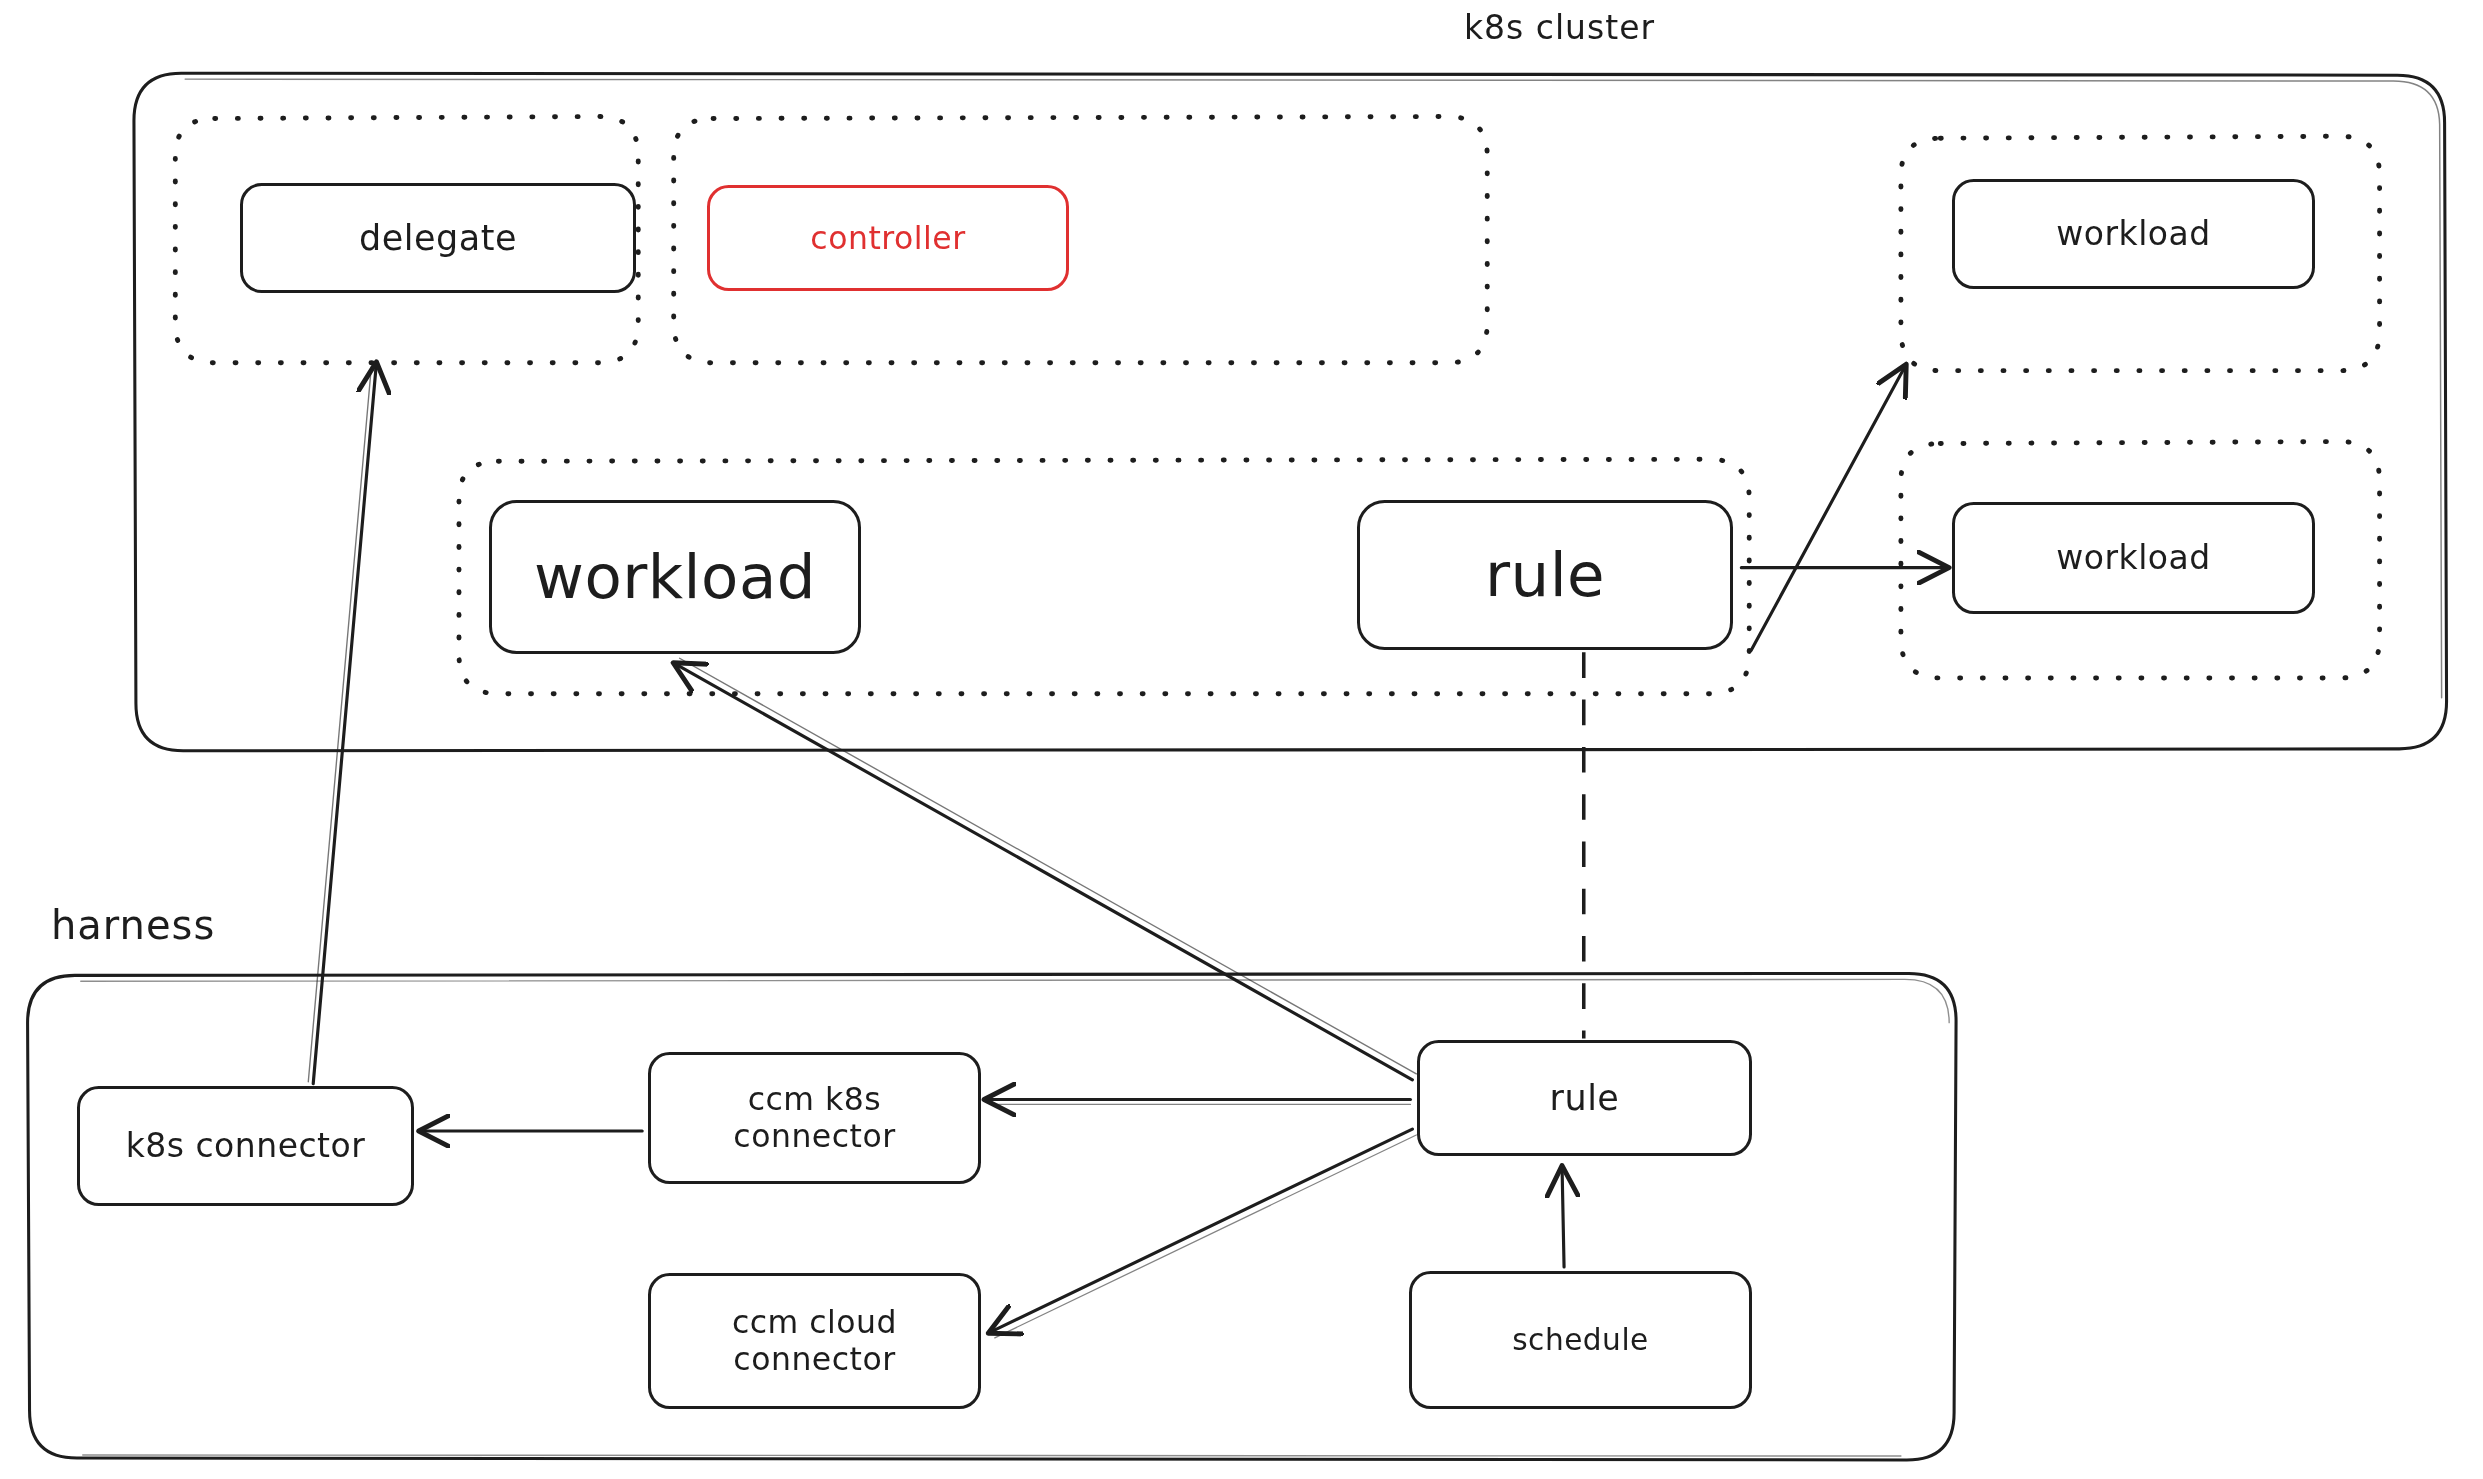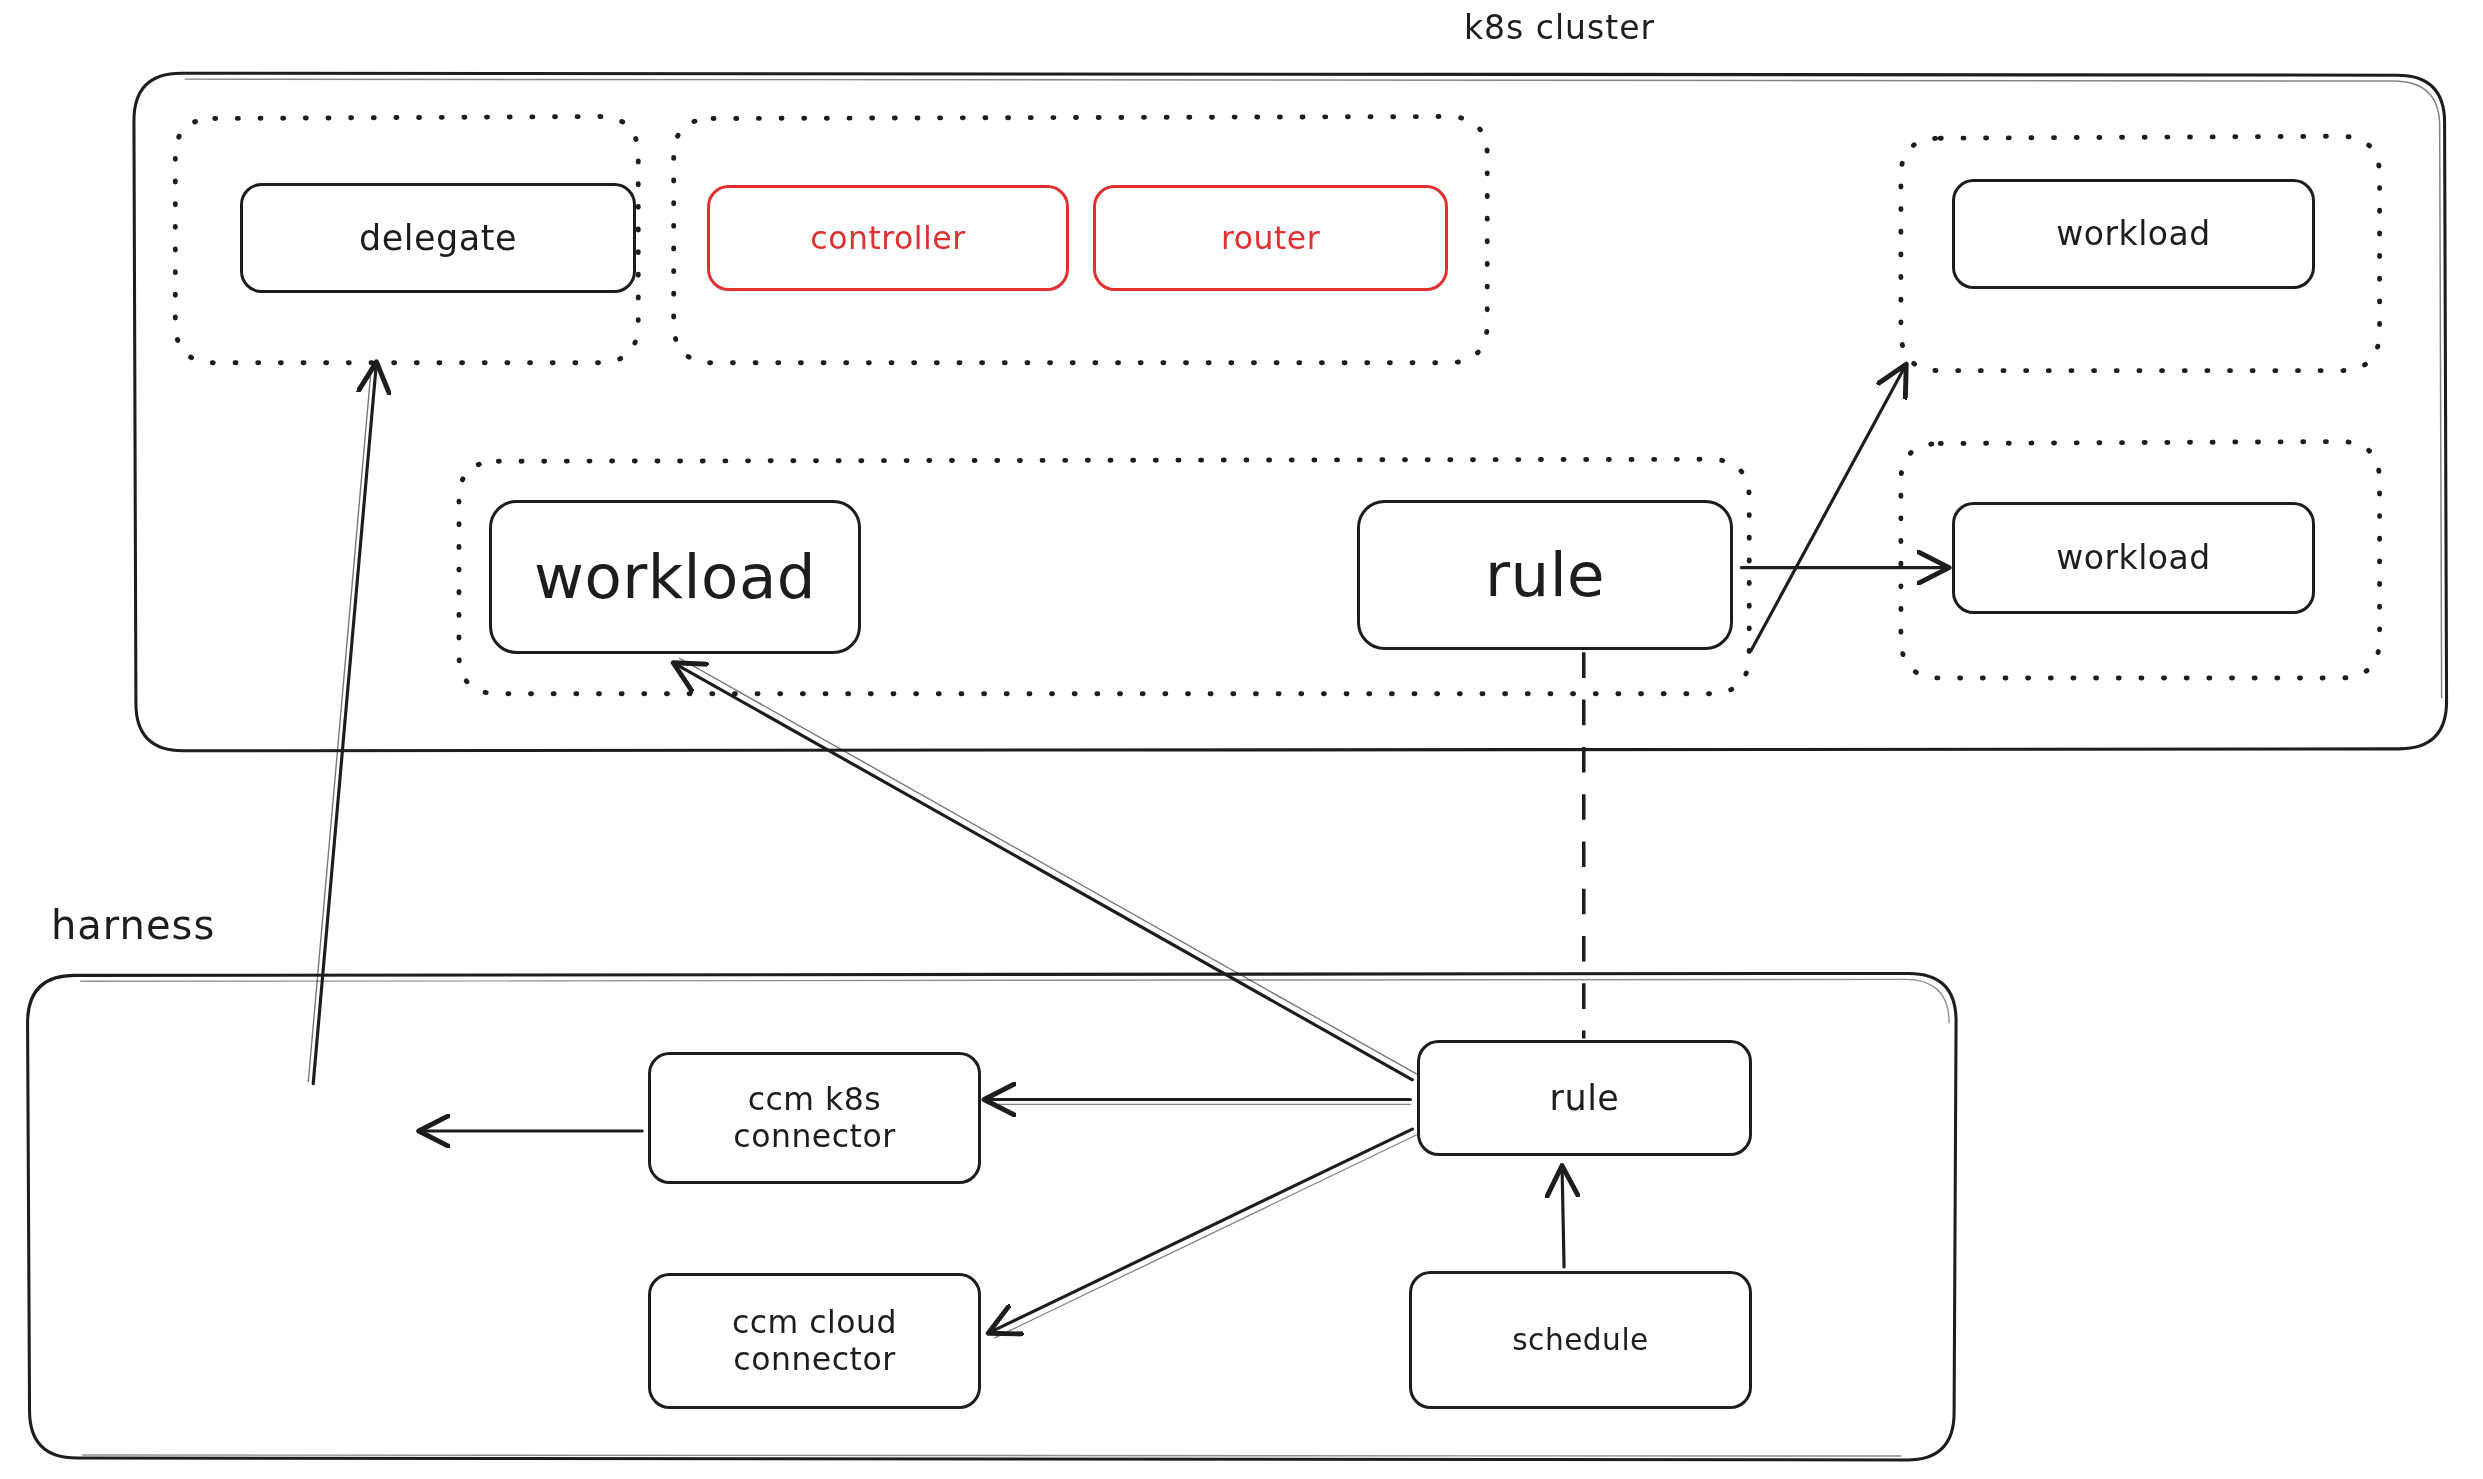--- a/index.html
+++ b/index.html
@@ -147,40 +147,40 @@
   <div class="group-label" style="left:51px; top:902px; font-size:40px;">harness</div>
 
   <div class="node" style="left:240px; top:183px; width:396px; height:110px; font-size:35px;">
     <span class="node-text">delegate</span>
   </div>
 
   <div class="node red" style="left:707px; top:185px; width:362px; height:106px; font-size:31.5px;">
     <span class="node-text">controller</span>
   </div>
 
-  <div class="node red" style="left:1093px; top:185px; width:355px; height:106px; font-size:31.5px;">
-    <span class="node-text">router</span>
-  </div>
 
   <div class="node" style="left:489px; top:500px; width:372px; height:154px; font-size:61px; border-radius:27.6px;">
     <span class="node-text">workload</span>
   </div>
 
   <div class="node" style="left:1357px; top:500px; width:376px; height:150px; font-size:61px; border-radius:27.6px;">
     <span class="node-text">rule</span>
   </div>
 
   <div class="node" style="left:1952px; top:179px; width:363px; height:110px; font-size:33px;">
     <span class="node-text">workload</span>
   </div>
 
   <div class="node" style="left:1952px; top:502px; width:363px; height:112px; font-size:33px;">
     <span class="node-text">workload</span>
   </div>
 
+  <div class="node" style="left:77px; top:1086px; width:337px; height:120px; font-size:33px;">
+    <span class="node-text">k8s connector</span>
+  </div>
 
   <div class="node" style="left:648px; top:1052px; width:333px; height:132px; font-size:31.5px;">
     <span class="node-text">ccm k8s
 connector</span>
   </div>
 
   <div class="node" style="left:648px; top:1273px; width:333px; height:136px; font-size:31.5px;">
     <span class="node-text">ccm cloud
 connector</span>
   </div>

